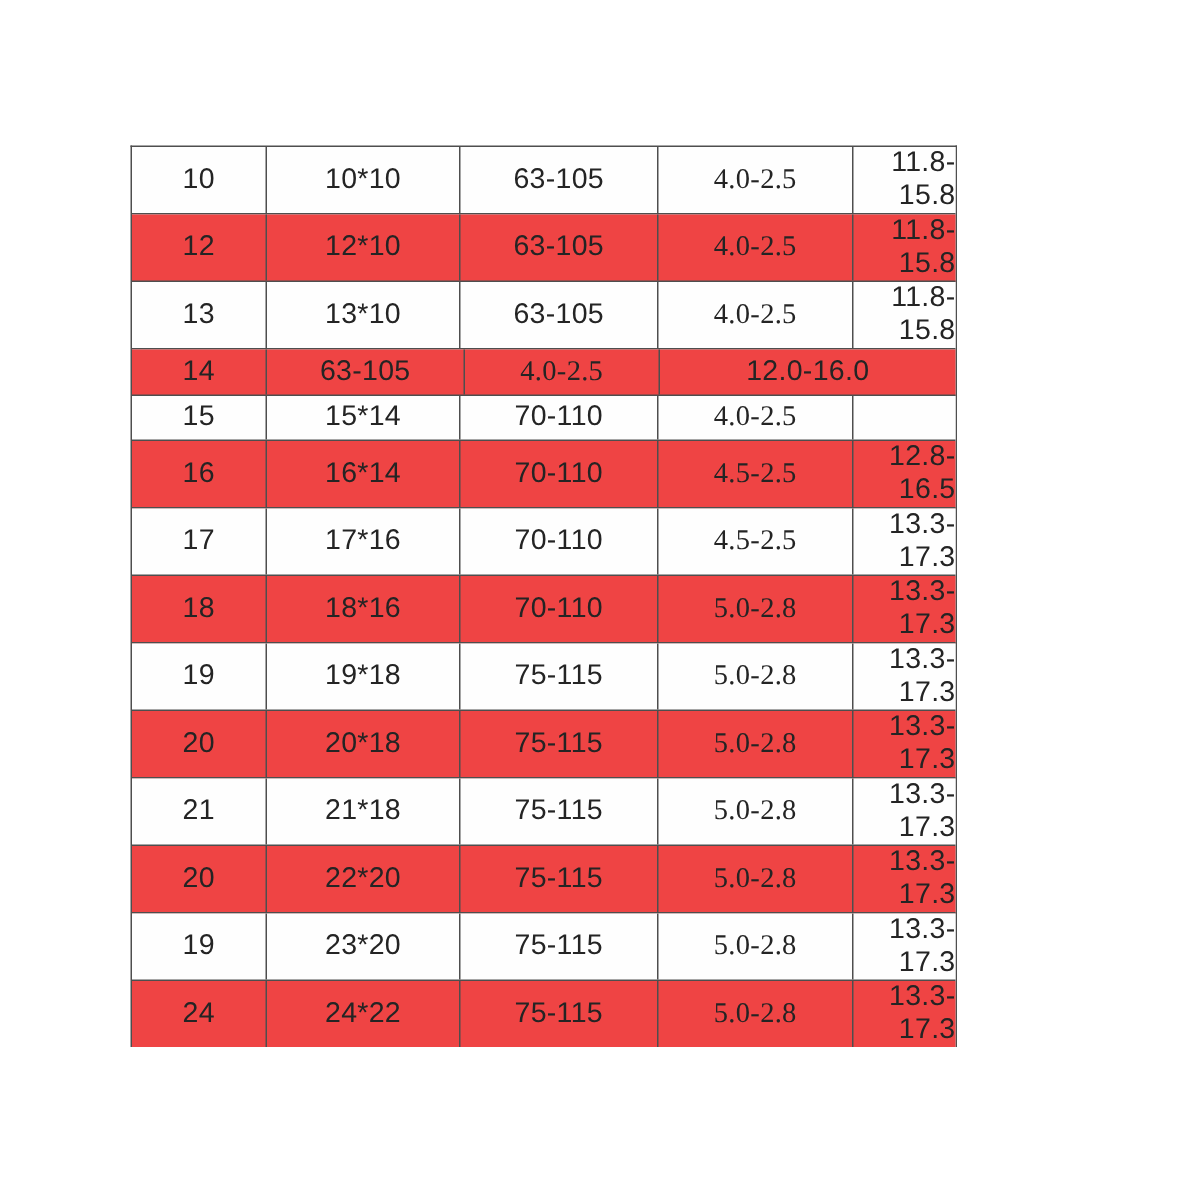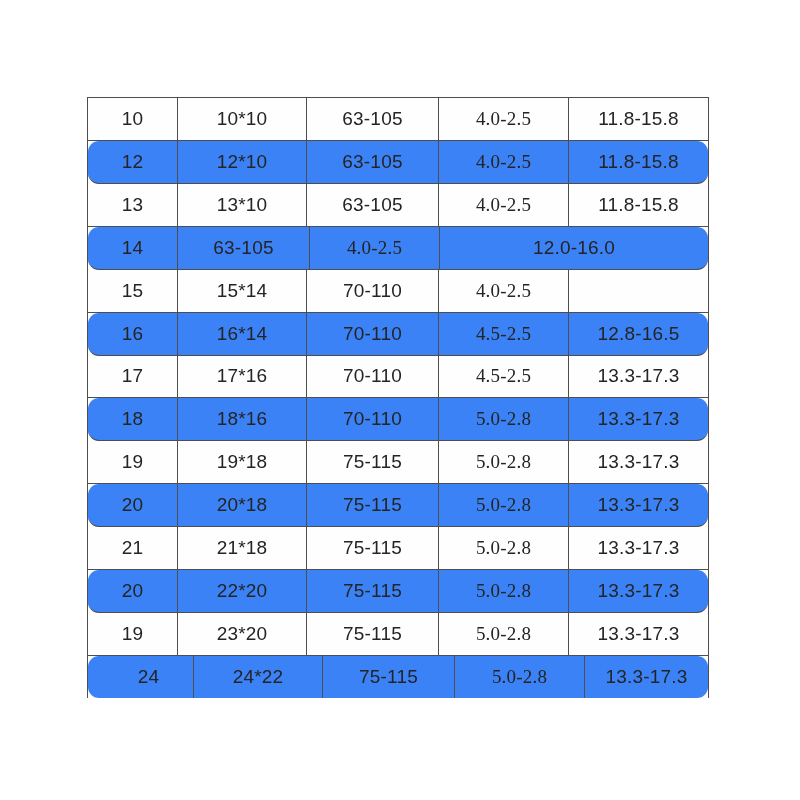--- a/index.html
+++ b/index.html
@@ -12,43 +12,41 @@
     width: 800px;
     height: 800px;
     background: #ffffff;
     overflow: hidden;
     font-family: "Liberation Sans", sans-serif;
   }
   .spec-table {
     position: absolute;
     left: 87px;
     top: 97px;
-    width: 622px;
+    width: 551px;
     height: 601px;
     box-sizing: border-box;
     border: 1.5px solid #4e4e4e;
     border-bottom: none;
     display: flex;
     flex-direction: column;
     background: #fefefe;
     text-align: right;
   }
   .row {
     flex: 1 1 0;
     display: flex;
     border-bottom: 1.5px solid #4e4e4e;
     background: #fefefe;
   }
   .row:last-child {
     border-bottom: none;
-    padding-left: 16px;
   }
   .row.stripe {
-    background: #3b82f6;
-    border-radius: 11px;
+    background: #ef4444;
   }
   .cell {
     box-sizing: border-box;
     border-right: 1.5px solid #4e4e4e;
     display: flex;
     align-items: center;
     justify-content: center;
     font-size: 19px;
     color: #242424;
     letter-spacing: 0.2px;

